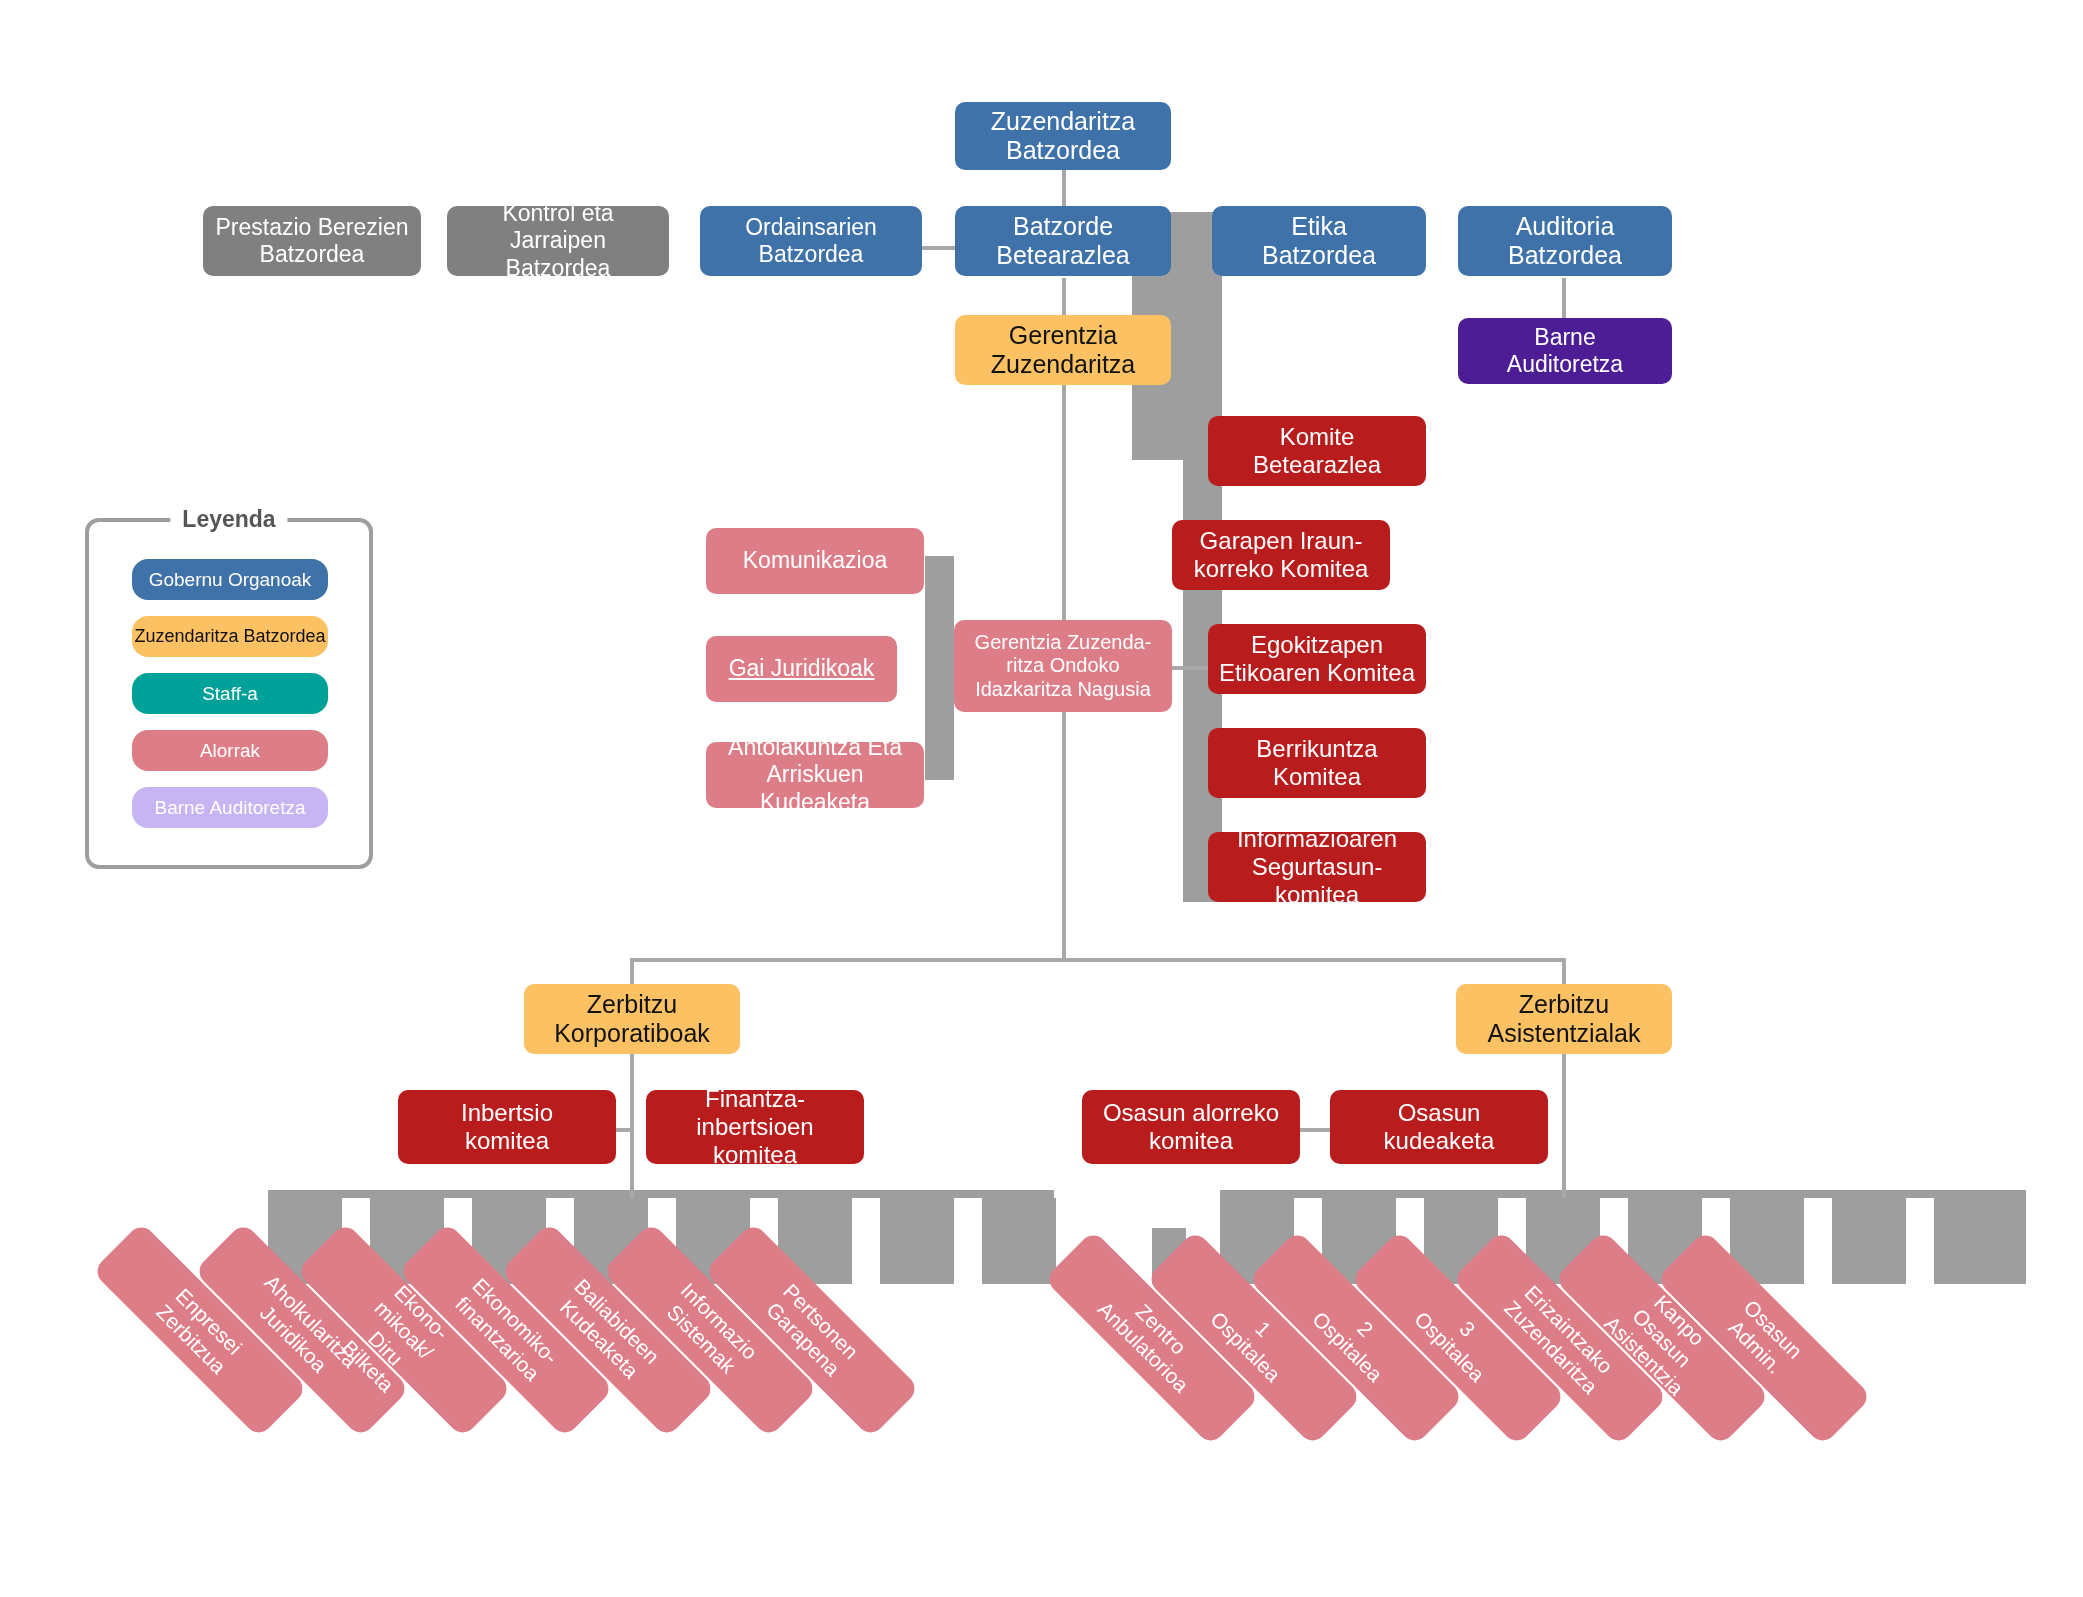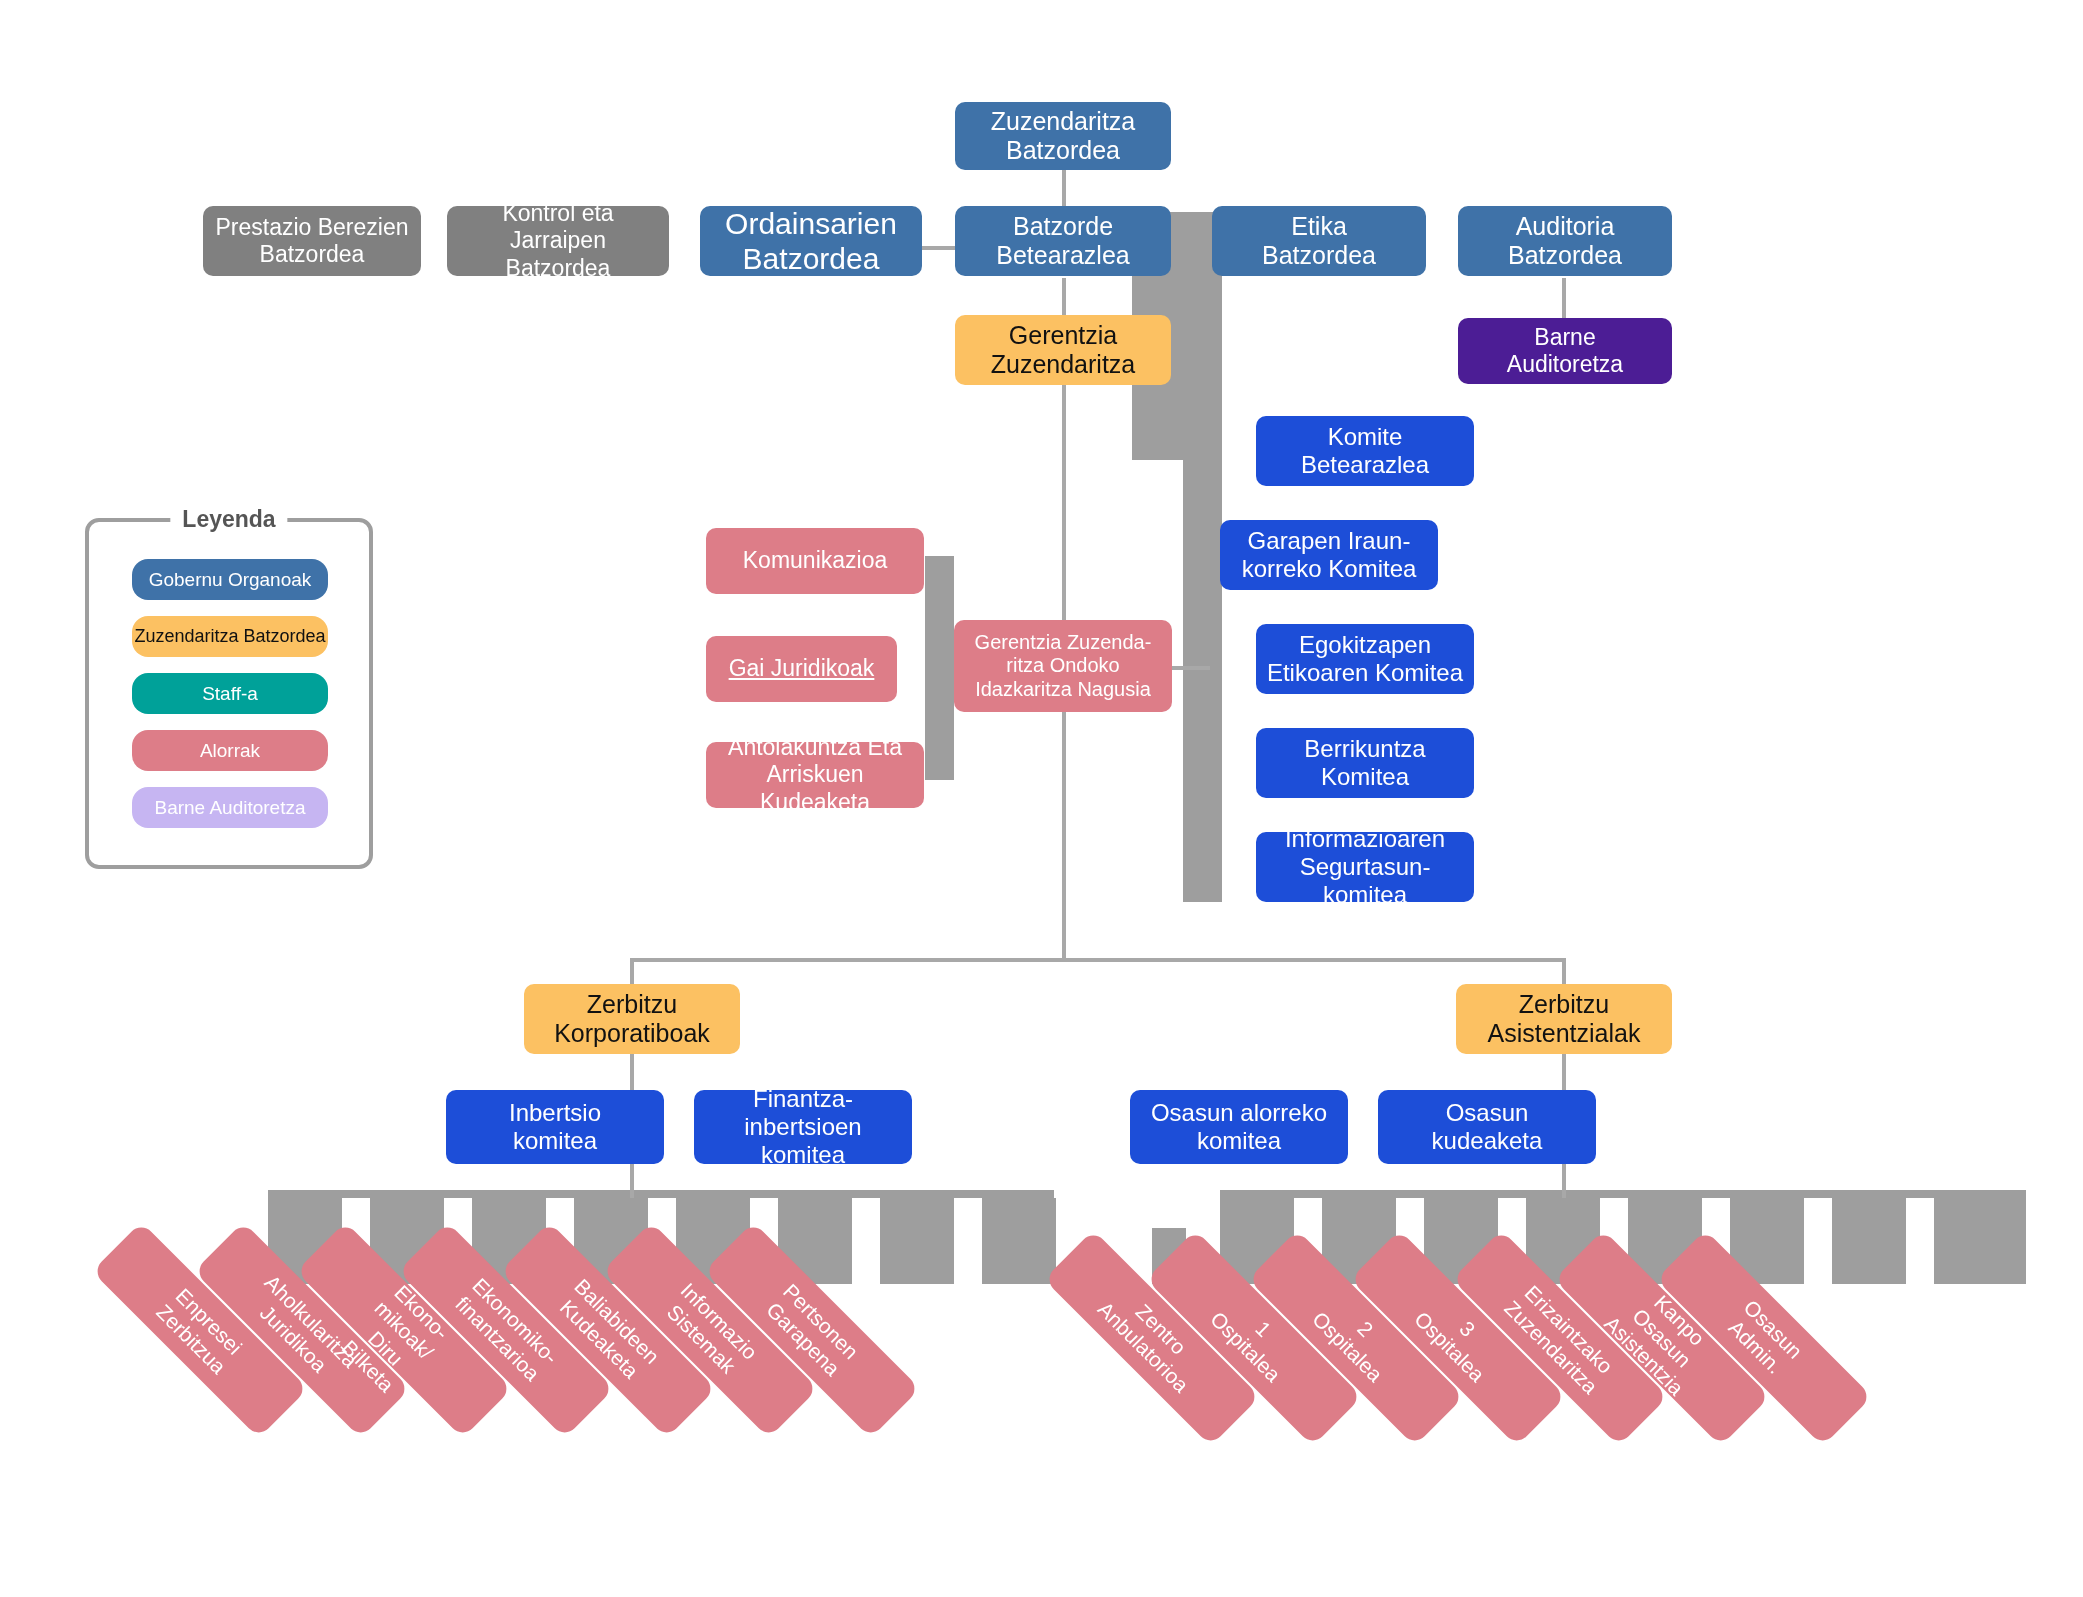--- a/index.html
+++ b/index.html
@@ -11,21 +11,21 @@
 
   .node{
     position:absolute;box-sizing:border-box;border-radius:10px;
     display:flex;align-items:center;justify-content:center;text-align:center;
     line-height:1.18;padding:4px 8px;white-space:pre-line;
     z-index:5;
   }
   .gov    {background:#3f72a8;color:#ffffff;}
   .grey   {background:#808080;color:#ffffff;}
   .board  {background:#fcc162;color:#111111;}
-  .staff  {background:#1d4ed8;color:#ffffff;margin-left:48px;}
+  .staff  {background:#b91c1c;color:#ffffff;}
   .area   {background:#dd7d88;color:#ffffff;}
   .audit  {background:#4c1d95;color:#ffffff;}
 
   .conn{position:absolute;background:#9e9e9e;z-index:1;}
   .connthin{position:absolute;background:#a8a8a8;z-index:2;}
 
   
   .leaf{
     position:absolute;width:70px;height:236px;border-radius:14px;
     background:#dd7d88;color:#ffffff;z-index:6;
@@ -108,21 +108,21 @@
 
   <div class="node gov" style="left:955px;top:102px;width:216px;height:68px;font-size:25px;">Zuzendaritza
 Batzordea</div>
 
   <div class="node grey" style="left:203px;top:206px;width:218px;height:70px;font-size:23px;">Prestazio Berezien
 Batzordea</div>
 
   <div class="node grey" style="left:447px;top:206px;width:222px;height:70px;font-size:23px;">Kontrol eta Jarraipen
 Batzordea</div>
 
-  <div class="node gov" style="left:700px;top:206px;width:222px;height:70px;font-size:30px;">Ordainsarien
+  <div class="node gov" style="left:700px;top:206px;width:222px;height:70px;font-size:23px;">Ordainsarien
 Batzordea</div>
 
   <div class="node gov" style="left:955px;top:206px;width:216px;height:70px;font-size:25px;">Batzorde
 Betearazlea</div>
 
   <div class="node gov" style="left:1212px;top:206px;width:214px;height:70px;font-size:25px;">Etika
 Batzordea</div>
 
   <div class="node gov" style="left:1458px;top:206px;width:214px;height:70px;font-size:25px;">Auditoria
 Batzordea</div>

